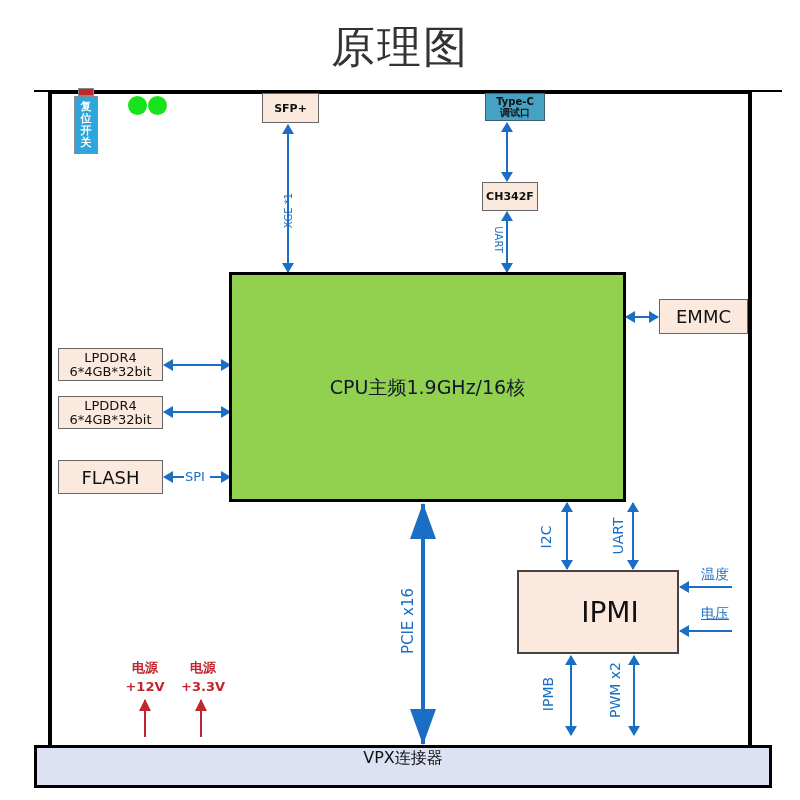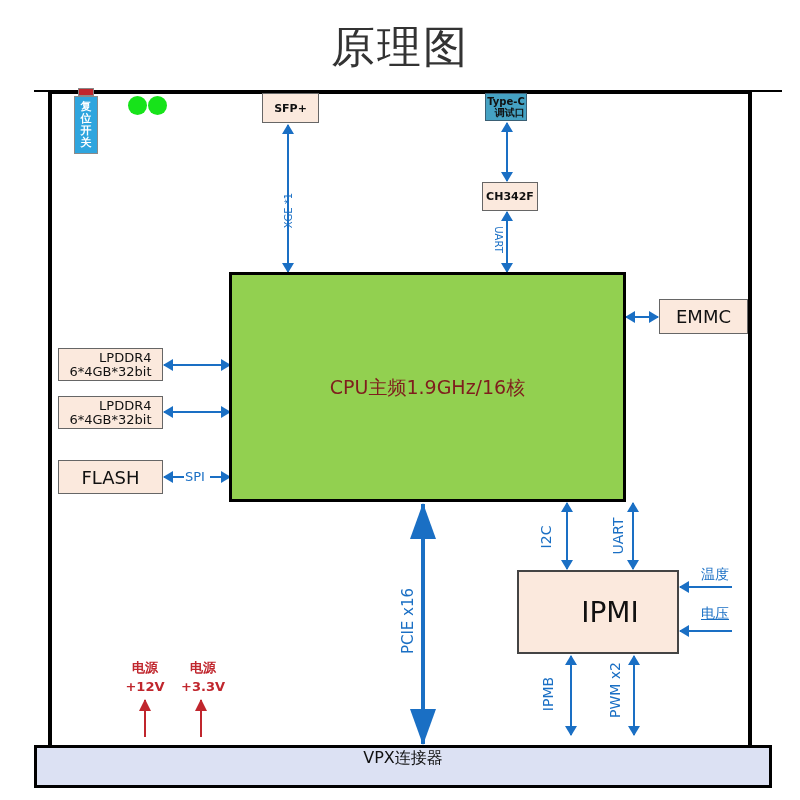--- a/index.html
+++ b/index.html
@@ -6,28 +6,28 @@
     body { width: 800px; height: 800px; position: relative; overflow: hidden;
            font-family: "DejaVu Sans", "Liberation Sans", sans-serif; }
     .abs { position: absolute; }
     #title { left: 0; width: 800px; top: 18px; text-align: center; font-size: 44px;
              color: #333333; letter-spacing: 2px; font-weight: normal; }
     #board { left: 48px; top: 90px; width: 704px; height: 660px;
              border-left: 4px solid #000; border-right: 4px solid #000; border-top: 4px solid #000; box-sizing: border-box; }
     #top-line-ext-l { left: 34px; top: 90px; width: 16px; height: 2px; background: #000; }
     #top-line-ext-r { left: 752px; top: 90px; width: 30px; height: 2px; background: #000; }
     .box { position: absolute; box-sizing: border-box; border: 1.5px solid #666; background: #fbe9dd;
-           display: flex; align-items: center; justify-content: center; text-align: right; color: #111; }
+           display: flex; align-items: center; justify-content: center; text-align: center; color: #111; }
     #sfp { left: 262px; top: 93px; width: 57px; height: 30px; font-size: 11px; font-weight: bold; }
-    #typec { left: 485px; top: 93px; width: 42px; height: 28px; font-size: 10px; font-weight: bold; line-height: 11px;
+    #typec { left: 485px; top: 93px; width: 60px; height: 28px; font-size: 10px; font-weight: bold; line-height: 11px;
              background: #45a2c3; border: 1.5px solid #3a5f74; }
     #ch342 { left: 482px; top: 182px; width: 56px; height: 29px; font-size: 11px; font-weight: bold; }
     #cpu { left: 229px; top: 272px; width: 397px; height: 230px; background: #92d050; border: 3px solid #000;
            box-sizing: border-box; display: flex; flex-direction: column; align-items: center; justify-content: center;
-           font-size: 19px; color: #7f1d1d; line-height: 26px; gap: 40px; }
+           font-size: 19px; color: #0f172a; line-height: 26px; gap: 40px; }
     #emmc { left: 659px; top: 299px; width: 89px; height: 35px; font-size: 18px; }
     #ddr1 { left: 58px; top: 348px; width: 105px; height: 33px; font-size: 13px; line-height: 14px; }
     #ddr2 { left: 58px; top: 396px; width: 105px; height: 33px; font-size: 13px; line-height: 14px; }
     #flash { left: 58px; top: 460px; width: 105px; height: 34px; font-size: 18px; }
     #ipmi { left: 517px; top: 570px; width: 162px; height: 84px; font-size: 28px; border: 2.5px solid #444; padding-left: 24px; }
     #vpx { left: 34px; top: 745px; width: 738px; height: 43px; background: #dce1f3; border: 3px solid #000;
            box-sizing: border-box; display: flex; align-items: flex-start; justify-content: center; font-size: 16px; color: #111; }
     #reset { left: 74px; top: 88px; width: 24px; height: 66px; }
     #reset .cap { position: absolute; left: 4px; top: 0; width: 16px; height: 8px; background: #c0262d; border: 1px solid #888; box-sizing: border-box; }
     #reset .body { position: absolute; left: 0; top: 8px; width: 24px; height: 58px; background: #2fa5de; border: 1.5px solid #8a8a8a;

